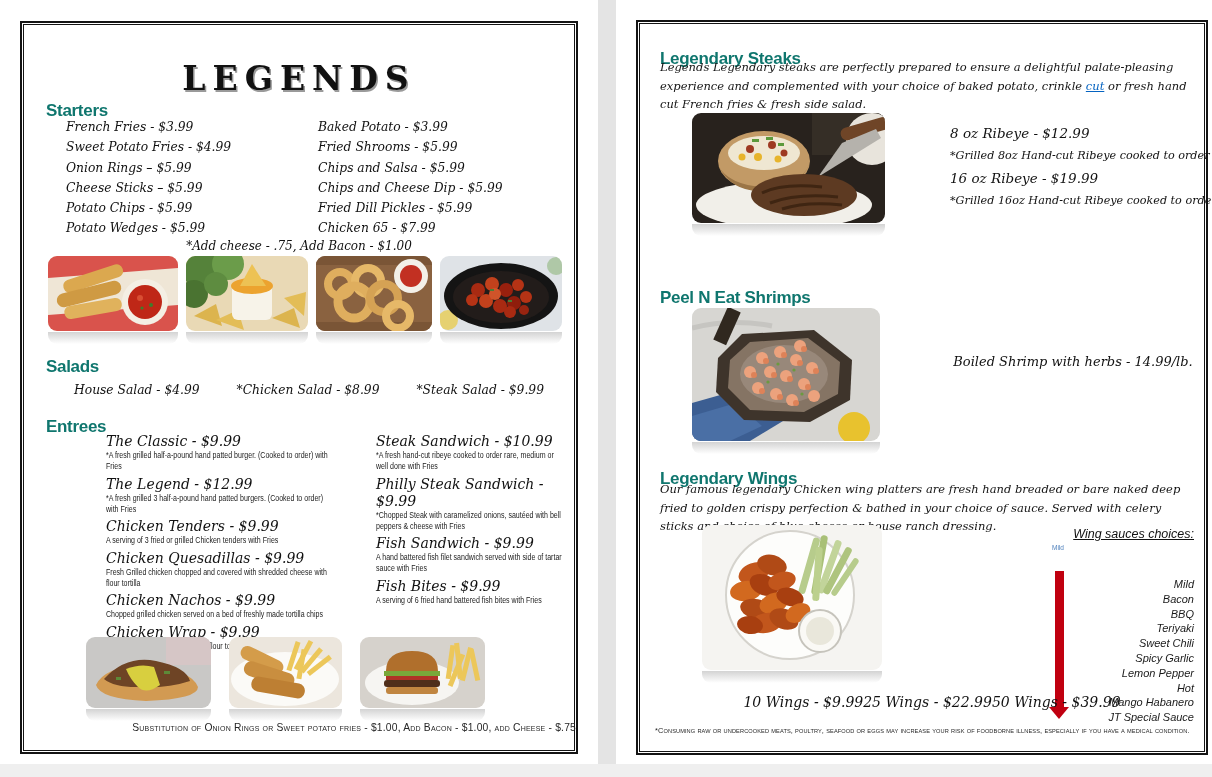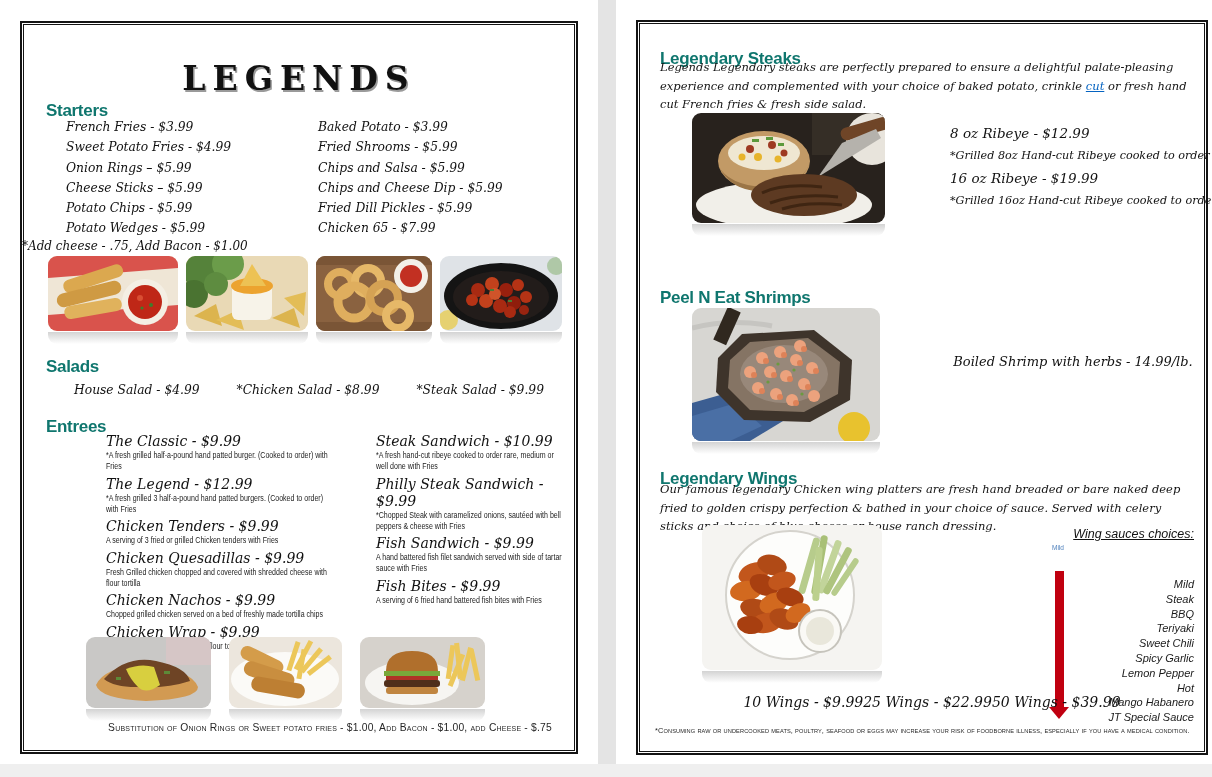--- a/index.html
+++ b/index.html
@@ -18,38 +18,38 @@
   .menu-title{
     left:0;top:14px;width:100%;text-align:center;
     font-family:"DejaVu Serif",serif;font-weight:700;font-size:33px;letter-spacing:7px;
     text-shadow:1.5px 1.5px 0 #9a9a9a;
   }
   .sec-h{font-weight:700;font-size:17px;letter-spacing:-0.3px;color:#0f766e;}
   .script{font-family:"DejaVu Serif",serif;font-style:italic;}
 
   .starters-grid{left:44px;top:94px;width:480px;display:grid;grid-template-columns:252px auto;column-gap:0;}
   .starter-item{font-family:"DejaVu Serif",serif;font-style:italic;font-size:12.3px;line-height:20.3px;}
-  .center-note{left:0;top:216px;width:100%;font-size:12px;}
+  .center-note{left:0;top:216px;width:100%;text-align:center;font-size:12px;}
 
   .photo-row{display:flex;align-items:flex-start;}
   .photo-block{display:inline-block;}
   .photo{border-radius:9px;overflow:hidden;line-height:0;}
   .photo svg{display:block;}
   .reflection{height:12px;margin-top:1px;border-radius:0 0 9px 9px;
     background:linear-gradient(to bottom,rgba(110,110,110,.30),rgba(255,255,255,0));}
 
   .salads-row{left:52px;top:360px;width:470px;display:flex;justify-content:space-between;
     font-size:12.3px;}
   .entrees-grid{left:36px;top:410px;width:508px;display:grid;grid-template-columns:270px auto;}
   .entree-item{margin-bottom:3.5px;margin-left:48px;}
   .entree-name{font-family:"DejaVu Serif",serif;font-style:italic;font-size:14px;line-height:17px;}
   .entree-desc{font-size:8.6px;line-height:11px;color:#1c1c1c;transform:scaleX(.82);transform-origin:0 0;width:122%;}
 
   .smallcaps{font-variant:small-caps;color:#262626;}
-  .left-footer{left:0;top:699px;width:100%;text-align:center;font-size:10.3px;letter-spacing:.2px;margin-left:31px;}
+  .left-footer{left:0;top:699px;width:100%;text-align:right;font-size:10.3px;letter-spacing:.2px;}
 
   .r-h1{left:22px;}
   .intro{font-family:"DejaVu Serif",serif;font-style:italic;font-size:11.5px;line-height:1.62;color:#131313;}
   .link{color:#0563c1;text-decoration:underline;cursor:pointer;}
   .steak-prices div{white-space:nowrap;}
   .price-name{font-family:"DejaVu Serif",serif;font-style:italic;font-size:13.5px;line-height:22.5px;}
   .price-desc{font-family:"DejaVu Serif",serif;font-style:italic;font-size:11.2px;line-height:22.5px;}
 
   .sauces{right:12px;top:505px;width:142px;}
   .sauces-h{font-style:italic;font-size:12.5px;text-decoration:underline;text-align:right;white-space:nowrap;}
@@ -445,21 +445,21 @@
     <div class="reflection" style="width:180px;"></div>
   </div>
 
   <div class="abs sauces">
     <div class="sauces-h">Wing sauces choices:</div>
     <div class="mild-micro">Mild</div>
     <div class="heat-arrow"></div>
     <div class="sauce-list">
 
     <div class="sauce-item">Mild</div>
-        <div class="sauce-item">Steak</div>
+        <div class="sauce-item">Bacon</div>
         <div class="sauce-item">BBQ</div>
         <div class="sauce-item">Teriyaki</div>
         <div class="sauce-item">Sweet Chili</div>
         <div class="sauce-item">Spicy Garlic</div>
         <div class="sauce-item">Lemon Pepper</div>
         <div class="sauce-item">Hot</div>
         <div class="sauce-item">Mango Habanero</div>
         <div class="sauce-item">JT Special Sauce</div>
       </div>
   </div>

